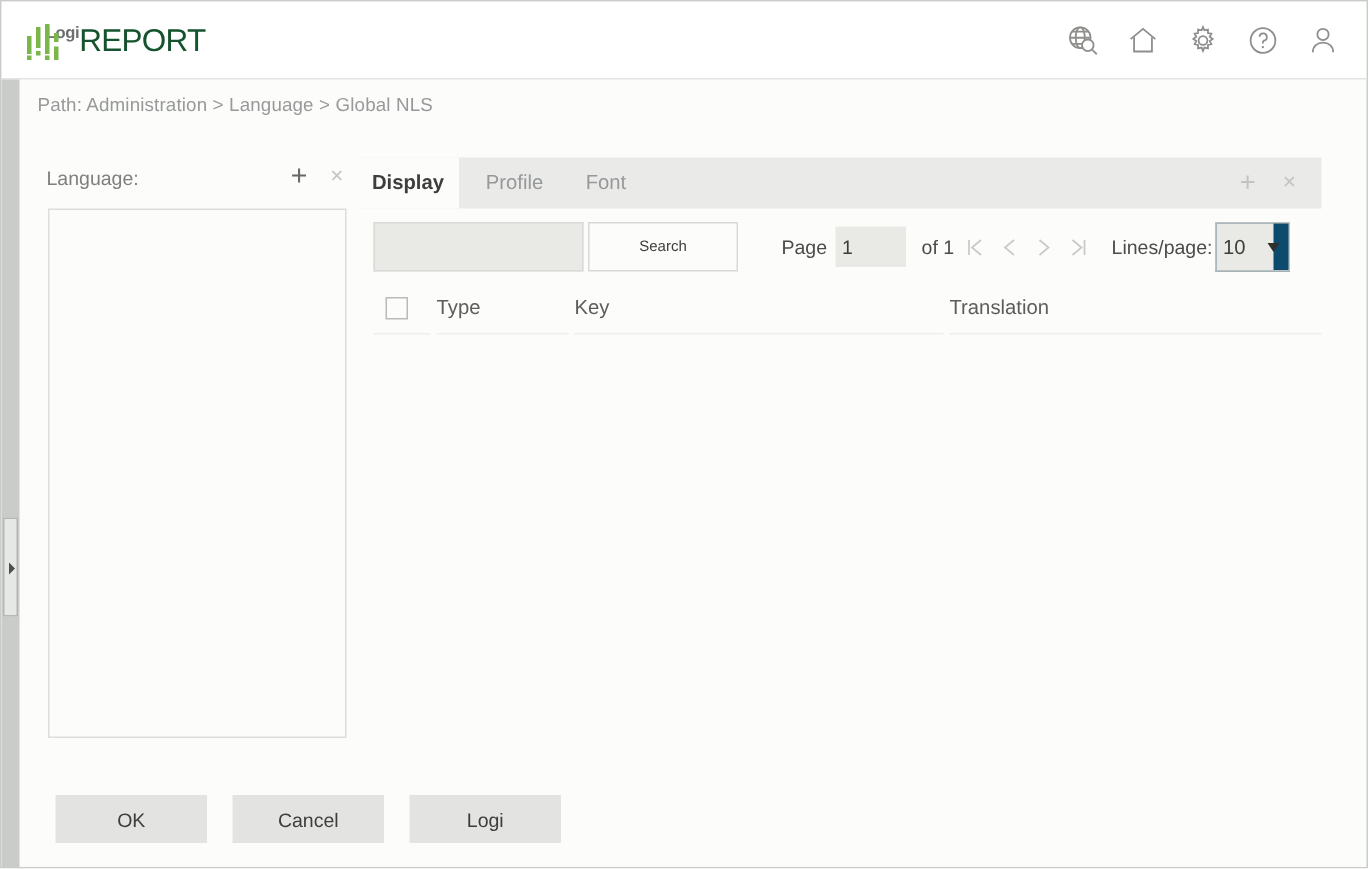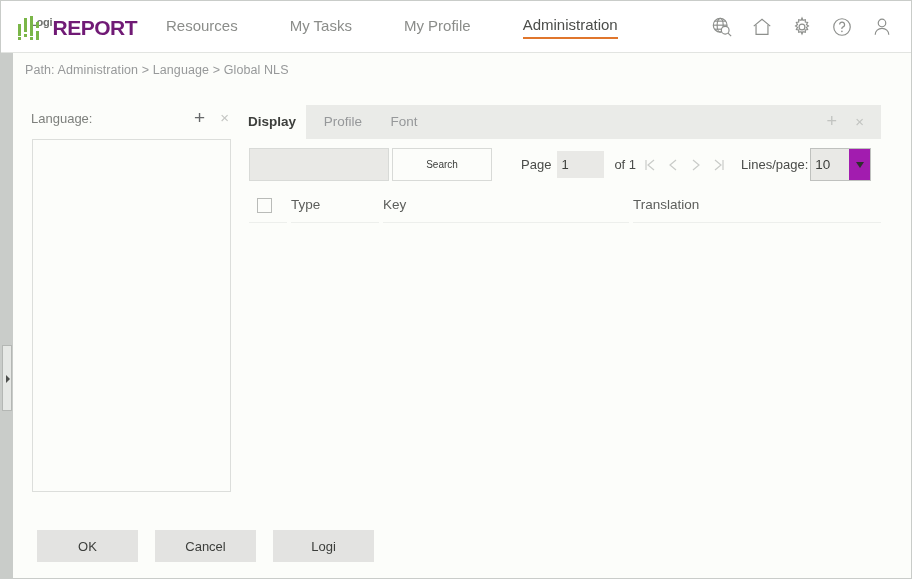--- a/index.html
+++ b/index.html
@@ -66,22 +66,22 @@
   }
   .logo-logi {
     font-size: 11px;
     font-weight: bold;
     color: #6d6f6c;
     letter-spacing: -0.2px;
     margin-bottom: 1px;
   }
   .logo-report {
     font-size: 21px;
-    font-weight: bold;
-    color: #701a75;
+    font-weight: normal;
+    color: #14532d;
     letter-spacing: -0.5px;
   }
 
   .nav {
     position: absolute;
     left: 165px; top: 0;
     height: 52px;
     display: flex;
     align-items: center;
   }
@@ -323,25 +323,25 @@
   }
   .pg-btn {
     width: 12px; height: 14px;
     color: #c9cbc8;
     cursor: pointer;
     display: block;
   }
   .lpp-label { margin-right: 2px; color: #4a4c49; }
   .lpp-wrap {
     position: relative;
-    width: 61px;
+    width: 50px;
     height: 33px;
     border: 1px solid #bfc1be;
     box-sizing: border-box;
-    background: #a21caf;
+    background: #0c4a6e;
     display: flex;
     align-items: center;
   }
   .lpp-value {
     width: 38px;
     height: 31px;
     line-height: 31px;
     background: #e9e9e6;
     font-size: 13.5px;
     color: #3c3e3b;
@@ -409,26 +409,20 @@
           <i class="lb3d"></i>
         <i class="lb4"></i>
           <i class="lb4d"></i>
       </div>
       <div class="logo-text">
         <span class="logo-logi">Logi</span>
         <span class="logo-report">REPORT</span>
       </div>
     </div>
 
-    <div class="nav">
-      <div class="nav-item">Resources</div>
-      <div class="nav-item">My Tasks</div>
-      <div class="nav-item">My Profile</div>
-      <div class="nav-item active">Administration</div>
-    </div>
 
     <div class="header-icons">
       <svg class="hicon" viewBox="0 0 24 24" fill="none" stroke="currentColor" stroke-width="1.3">
         <circle cx="10" cy="10" r="7.5"></circle>
         <ellipse cx="10" cy="10" rx="3.3" ry="7.5"></ellipse>
         <line x1="2.5" y1="10" x2="17.5" y2="10"></line>
         <line x1="4" y1="5.6" x2="16" y2="5.6"></line>
         <line x1="4" y1="14.4" x2="16" y2="14.4"></line>
         <circle cx="15.5" cy="15.5" r="4.2" fill="#ffffff"></circle>
         <line x1="18.6" y1="18.6" x2="22" y2="22"></line>

